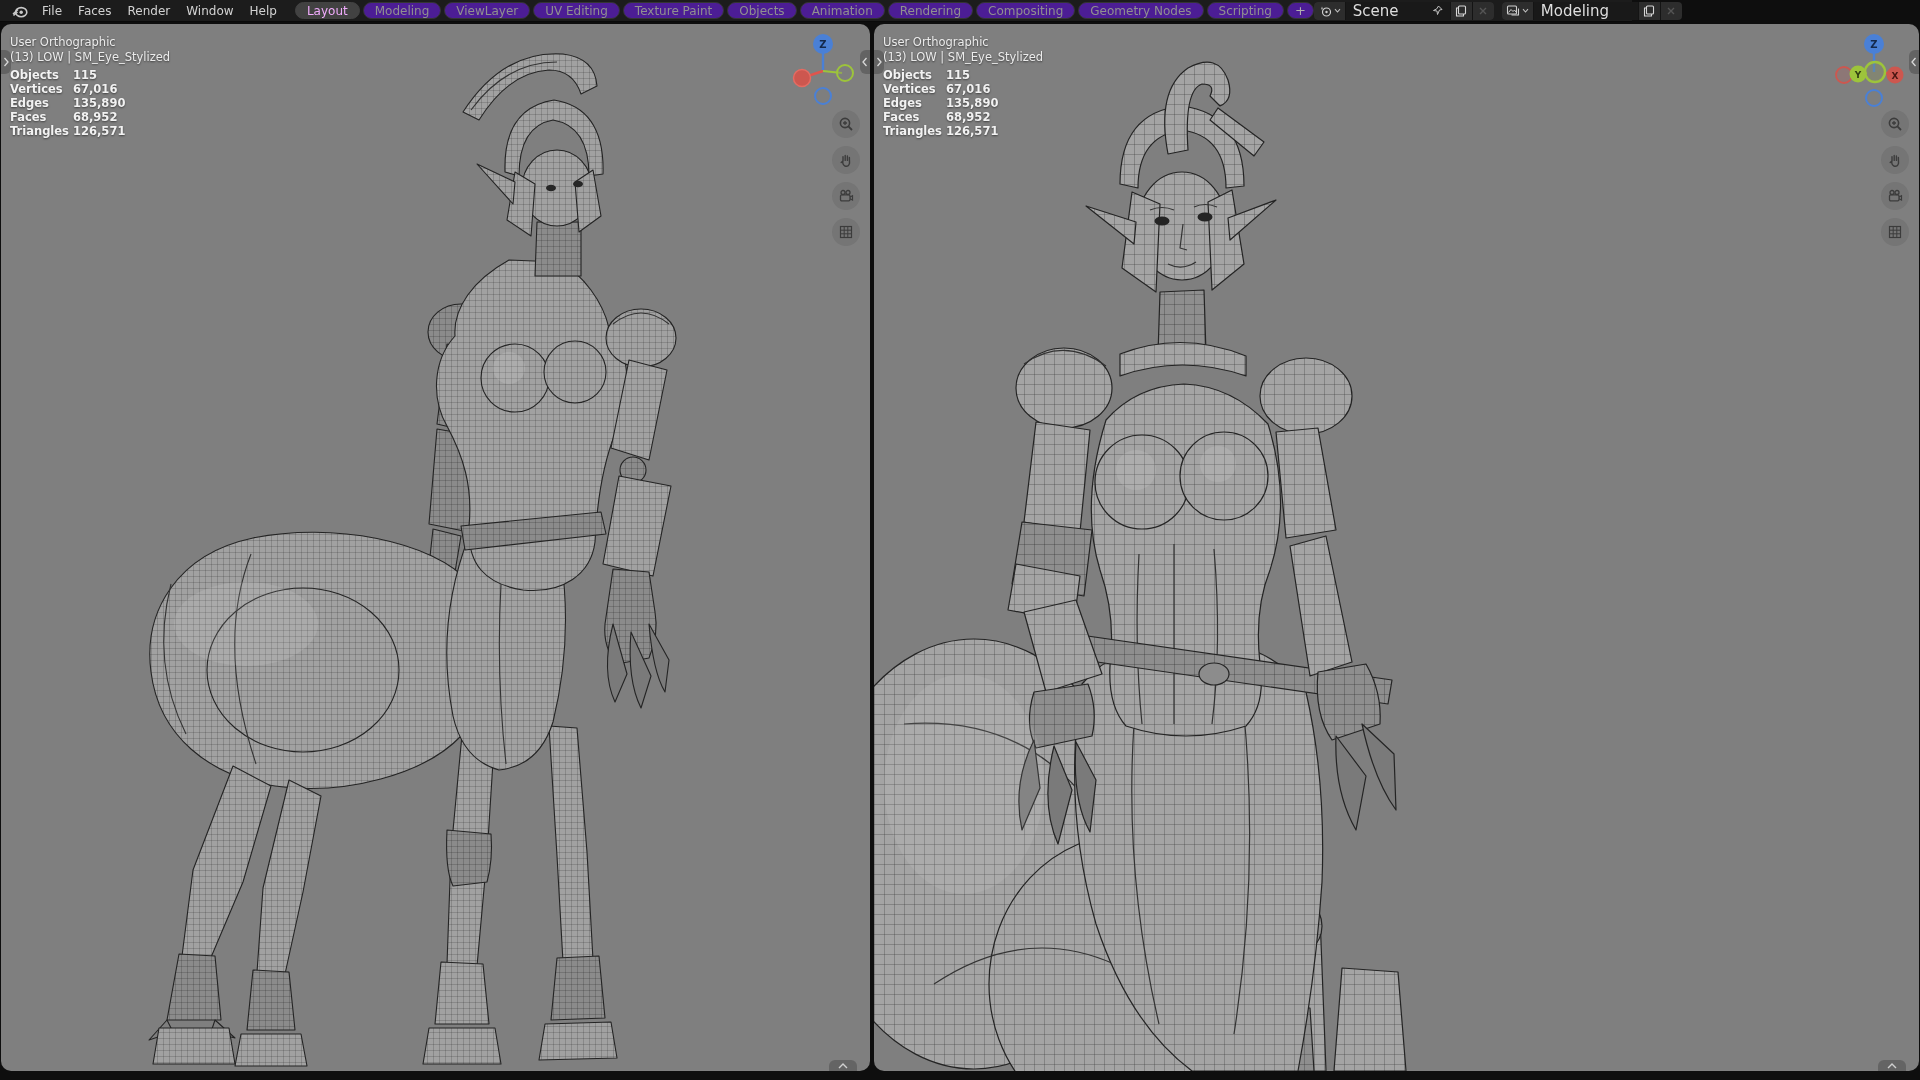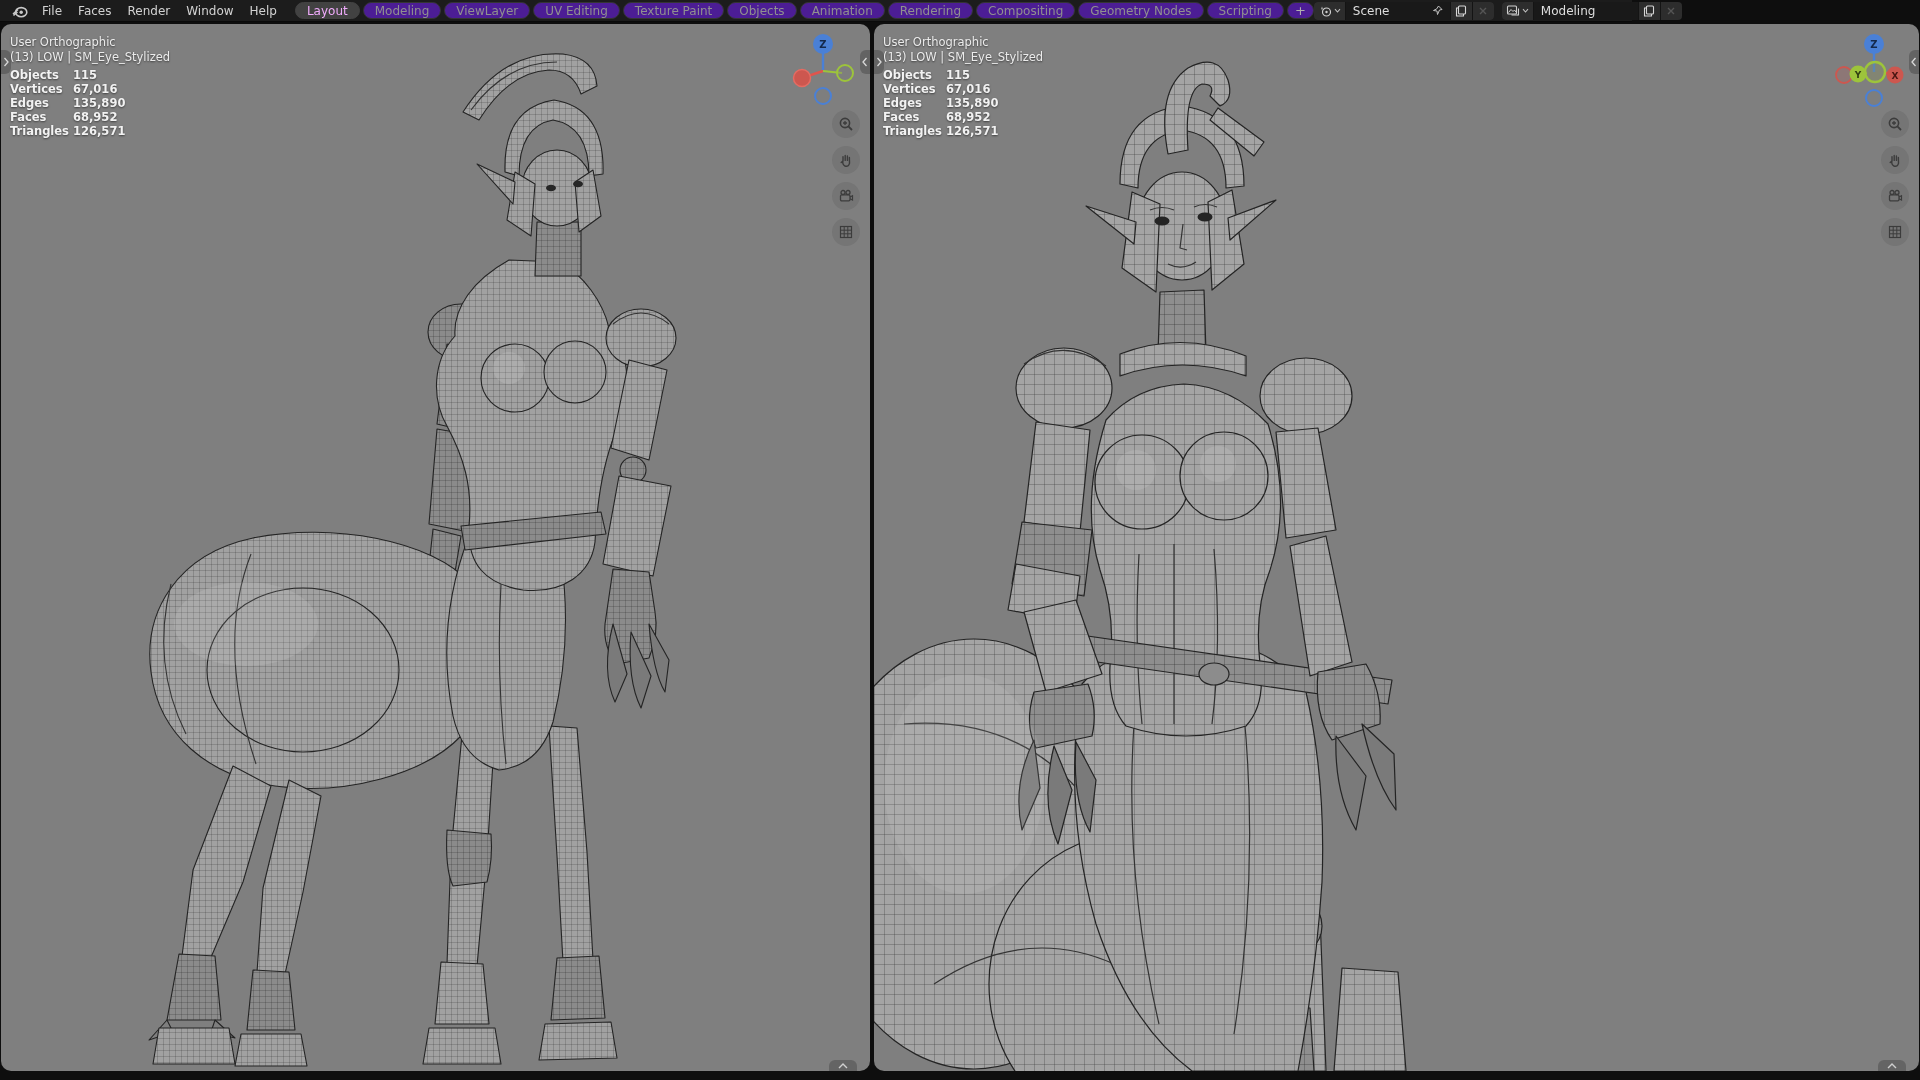--- a/index.html
+++ b/index.html
@@ -18,21 +18,21 @@
          font-size:12px; color:#909090; background:#4c1d95;
          border:1px solid #353535; cursor:pointer; white-space:nowrap; }
   .tab.active { background:#424242; color:#f0abfc; border-color:#424242; }
   .tab.addtab { padding:0 7px; font-size:13px; color:#b0b0b0; }
   .topbar-right { margin-left:auto; display:flex; align-items:center; gap:8px; }
   .selector { display:flex; align-items:stretch; height:18px; border-radius:4px;
               overflow:hidden; background:#101010; }
   .sel-iconbtn { display:flex; align-items:center; gap:2px; background:#2d2d2d;
                  padding:0 4px; cursor:pointer; border-right:1px solid #141414; }
   .sel-field { display:flex; align-items:center; justify-content:space-between;
-               background:#191919; color:#dedede; font-size:12px; padding:0 7px;
+               background:#191919; color:#dedede; font-size:15px; padding:0 7px;
                width:104px; cursor:text; }
   .sel-btn { display:flex; align-items:center; justify-content:center; width:22px;
              background:#2d2d2d; cursor:pointer; border-left:1px solid #141414; }
   .sel-btn.disabled { cursor:default; }
 
   
   .vp { position:absolute; top:24px; height:1047px; background:#7f7f7f;
         border-radius:10px; overflow:hidden; }
   .vp.left  { left:1px;  width:869px;  }
   .vp.right { left:874px; width:1045px; }

